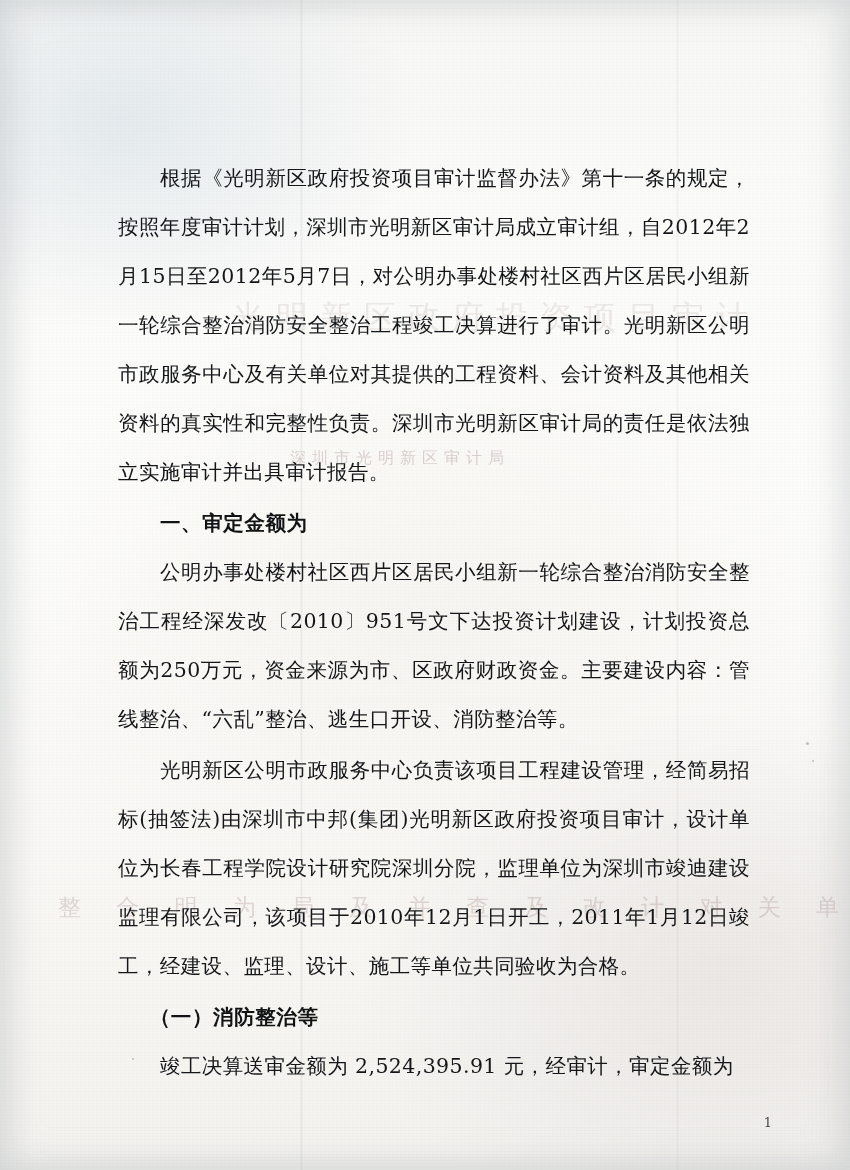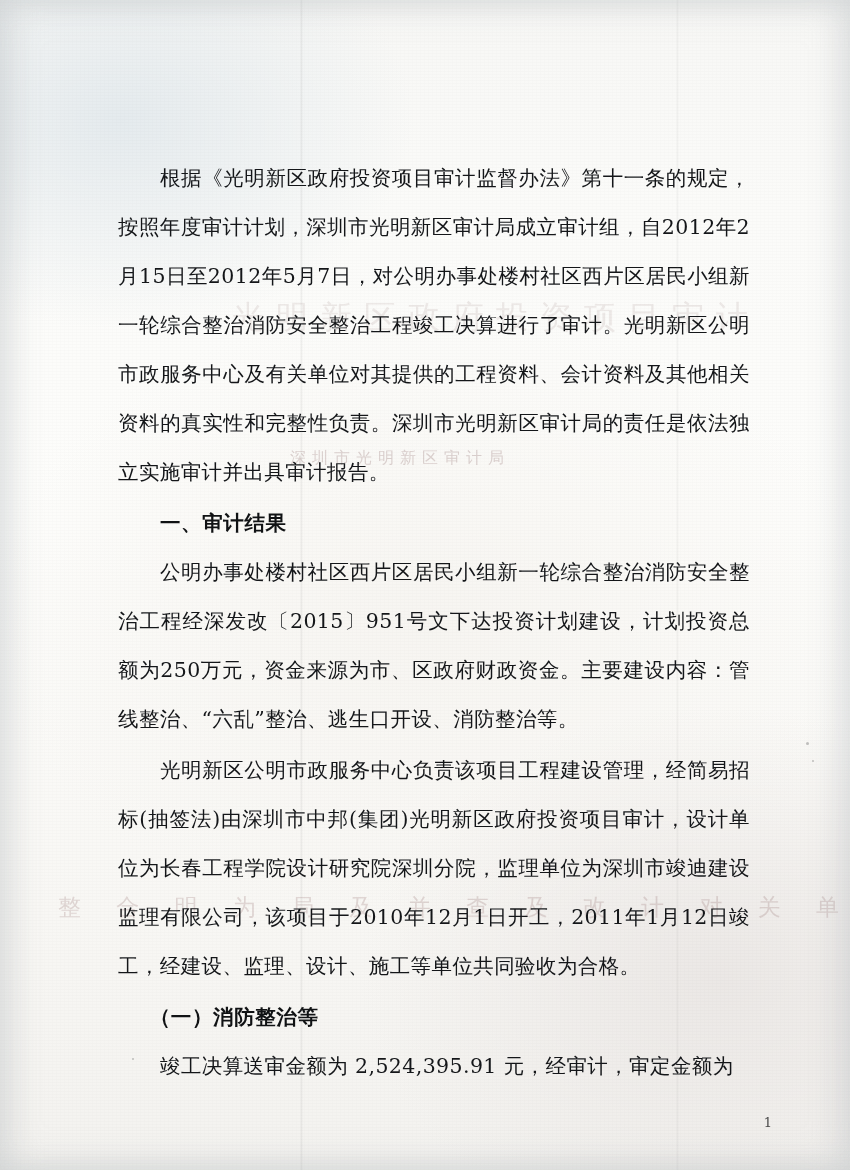--- a/index.html
+++ b/index.html
@@ -155,22 +155,22 @@
 <body>
 
 <div id="page">
 
   <div class="ghost ghost-line1">光明新区政府投资项目审计</div>
   <div class="ghost ghost-title">深圳市光明新区审计局</div>
   <div class="ghost ghost-line2">整 合 明 为 局 及 并 查 及 改 计 对 关 单 化 服 公   项  整   行   审</div>
 
   <div id="body-text">
     <p class="para indent">根据《光明新区政府投资项目审计监督办法》第十一条的规定，按照年度审计计划，深圳市光明新区审计局成立审计组，自2012年2月15日至2012年5月7日，对公明办事处楼村社区西片区居民小组新一轮综合整治消防安全整治工程竣工决算进行了审计。光明新区公明市政服务中心及有关单位对其提供的工程资料、会计资料及其他相关资料的真实性和完整性负责。深圳市光明新区审计局的责任是依法独立实施审计并出具审计报告。</p>
-    <h2 class="heading">一、审计结果</h2>
-    <p class="para indent">公明办事处楼村社区西片区居民小组新一轮综合整治消防安全整治工程经深发改〔2015〕951号文下达投资计划建设，计划投资总额为250万元，资金来源为市、区政府财政资金。主要建设内容：管线整治、“六乱”整治、逃生口开设、消防整治等。</p>
+    <h2 class="heading">一、审定金额为</h2>
+    <p class="para indent">公明办事处楼村社区西片区居民小组新一轮综合整治消防安全整治工程经深发改〔2010〕951号文下达投资计划建设，计划投资总额为250万元，资金来源为市、区政府财政资金。主要建设内容：管线整治、“六乱”整治、逃生口开设、消防整治等。</p>
     <p class="para indent">光明新区公明市政服务中心负责该项目工程建设管理，经简易招标(抽签法)由深圳市中邦(集团)光明新区政府投资项目审计，设计单位为长春工程学院设计研究院深圳分院，监理单位为深圳市竣迪建设监理有限公司，该项目于2010年12月1日开工，2011年1月12日竣工，经建设、监理、设计、施工等单位共同验收为合格。</p>
     <h3 class="subheading">（一）消防整治等</h3>
     <p class="para indent">竣工决算送审金额为 2,524,395.91 元，经审计，审定金额为</p>
   </div>
 
   <div class="crease crease-v" style="left: 300px;"></div>
   <div class="crease crease-v" style="left: 676px; opacity:0.7;"></div>
 
   <div class="speck" style="left: 806px; top: 742px; width: 3px; height: 3px;"></div>
   <div class="speck" style="left: 812px; top: 760px; width: 2px; height: 2px;"></div>

